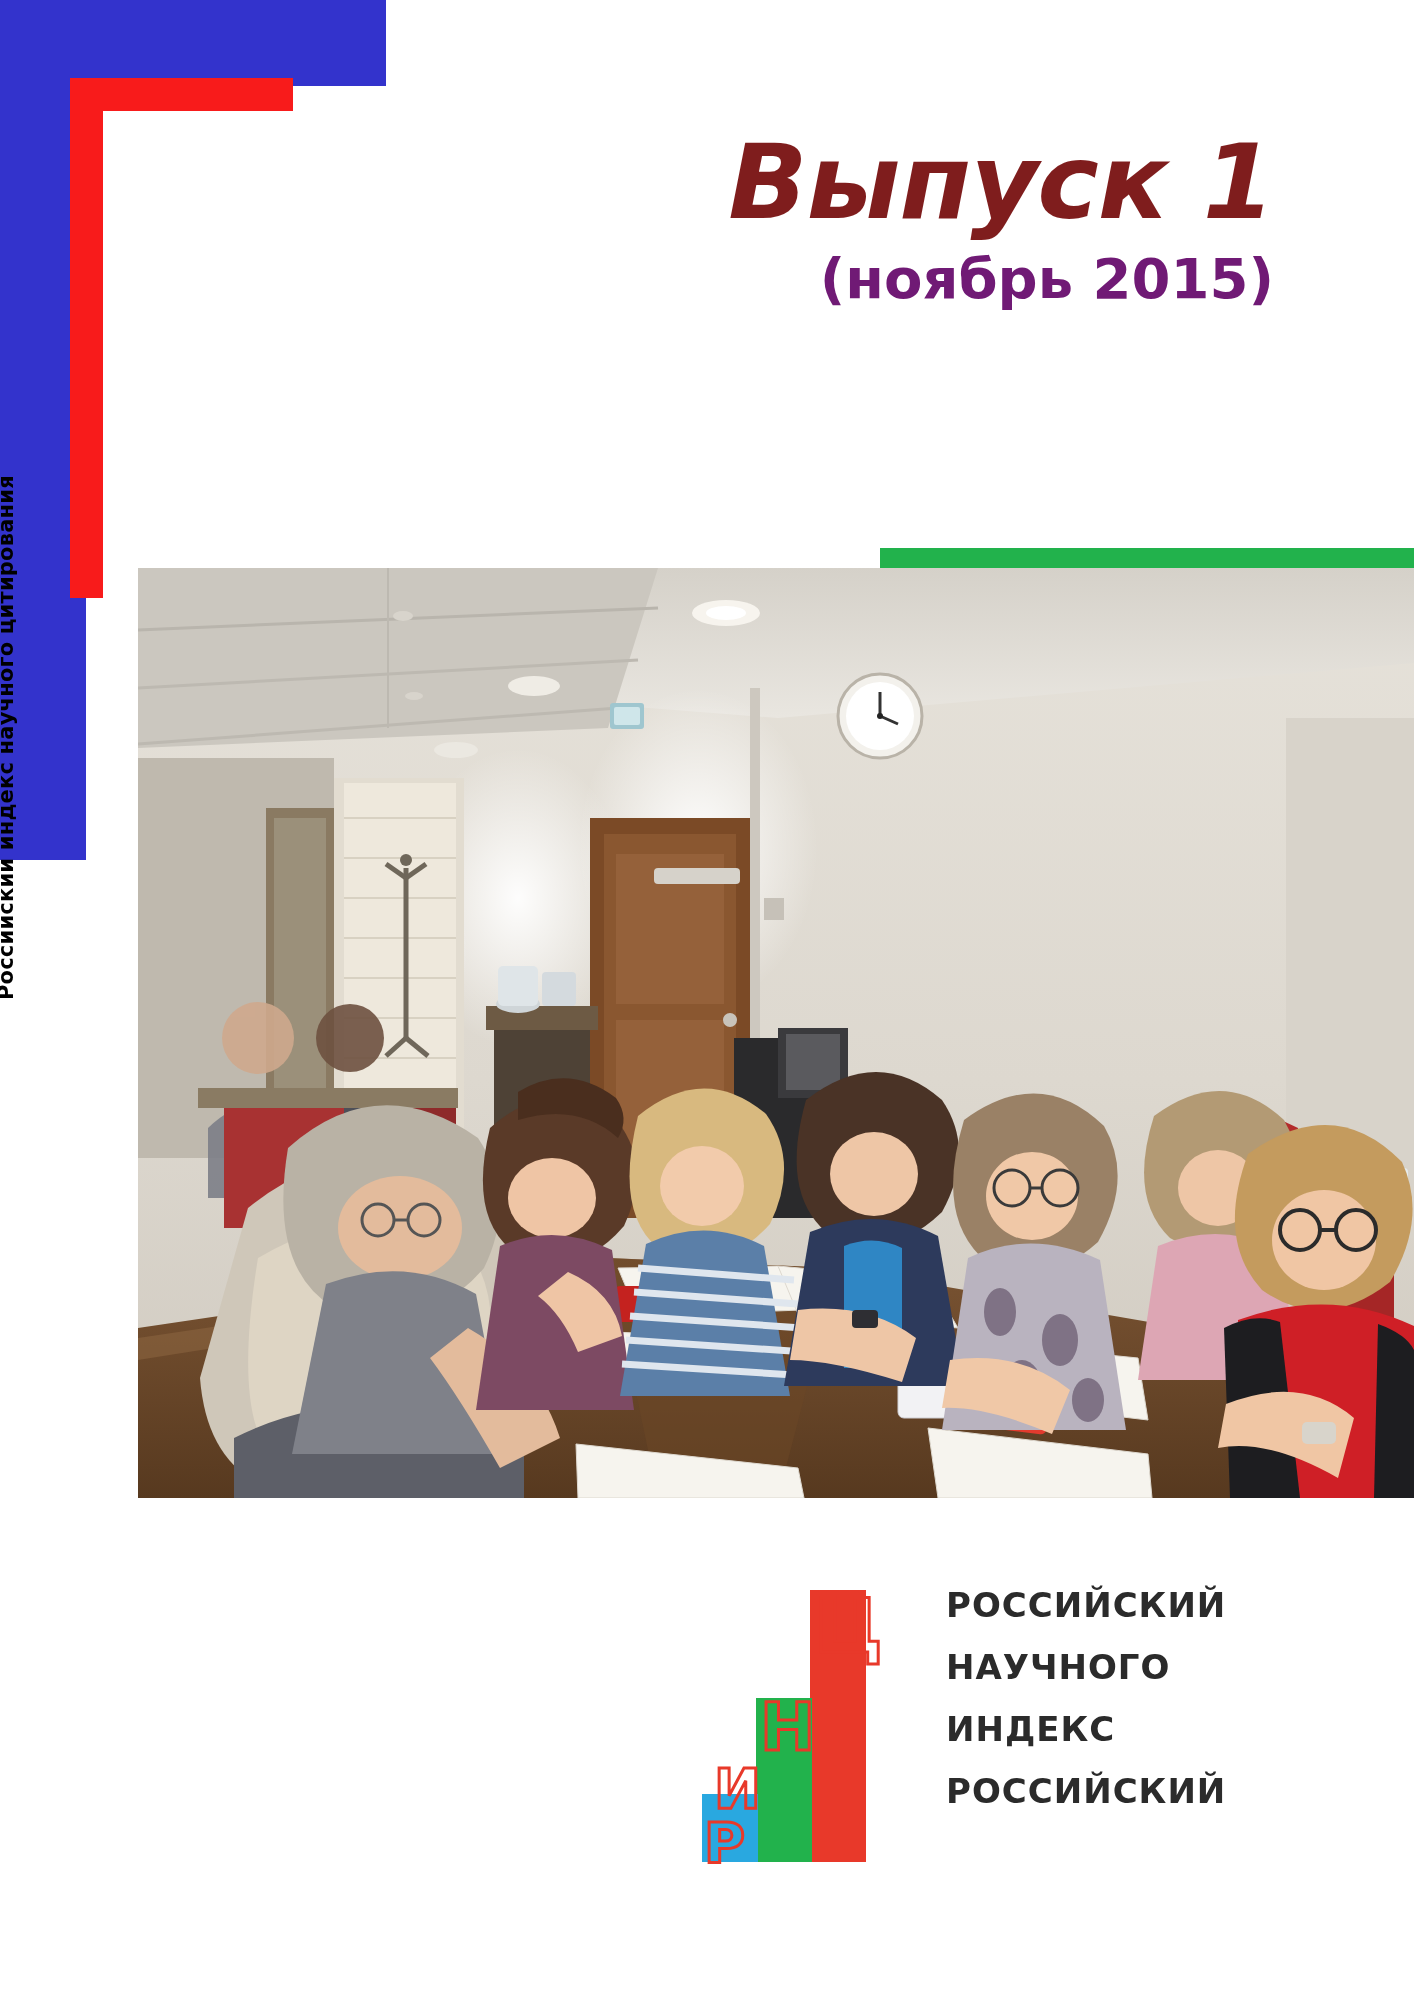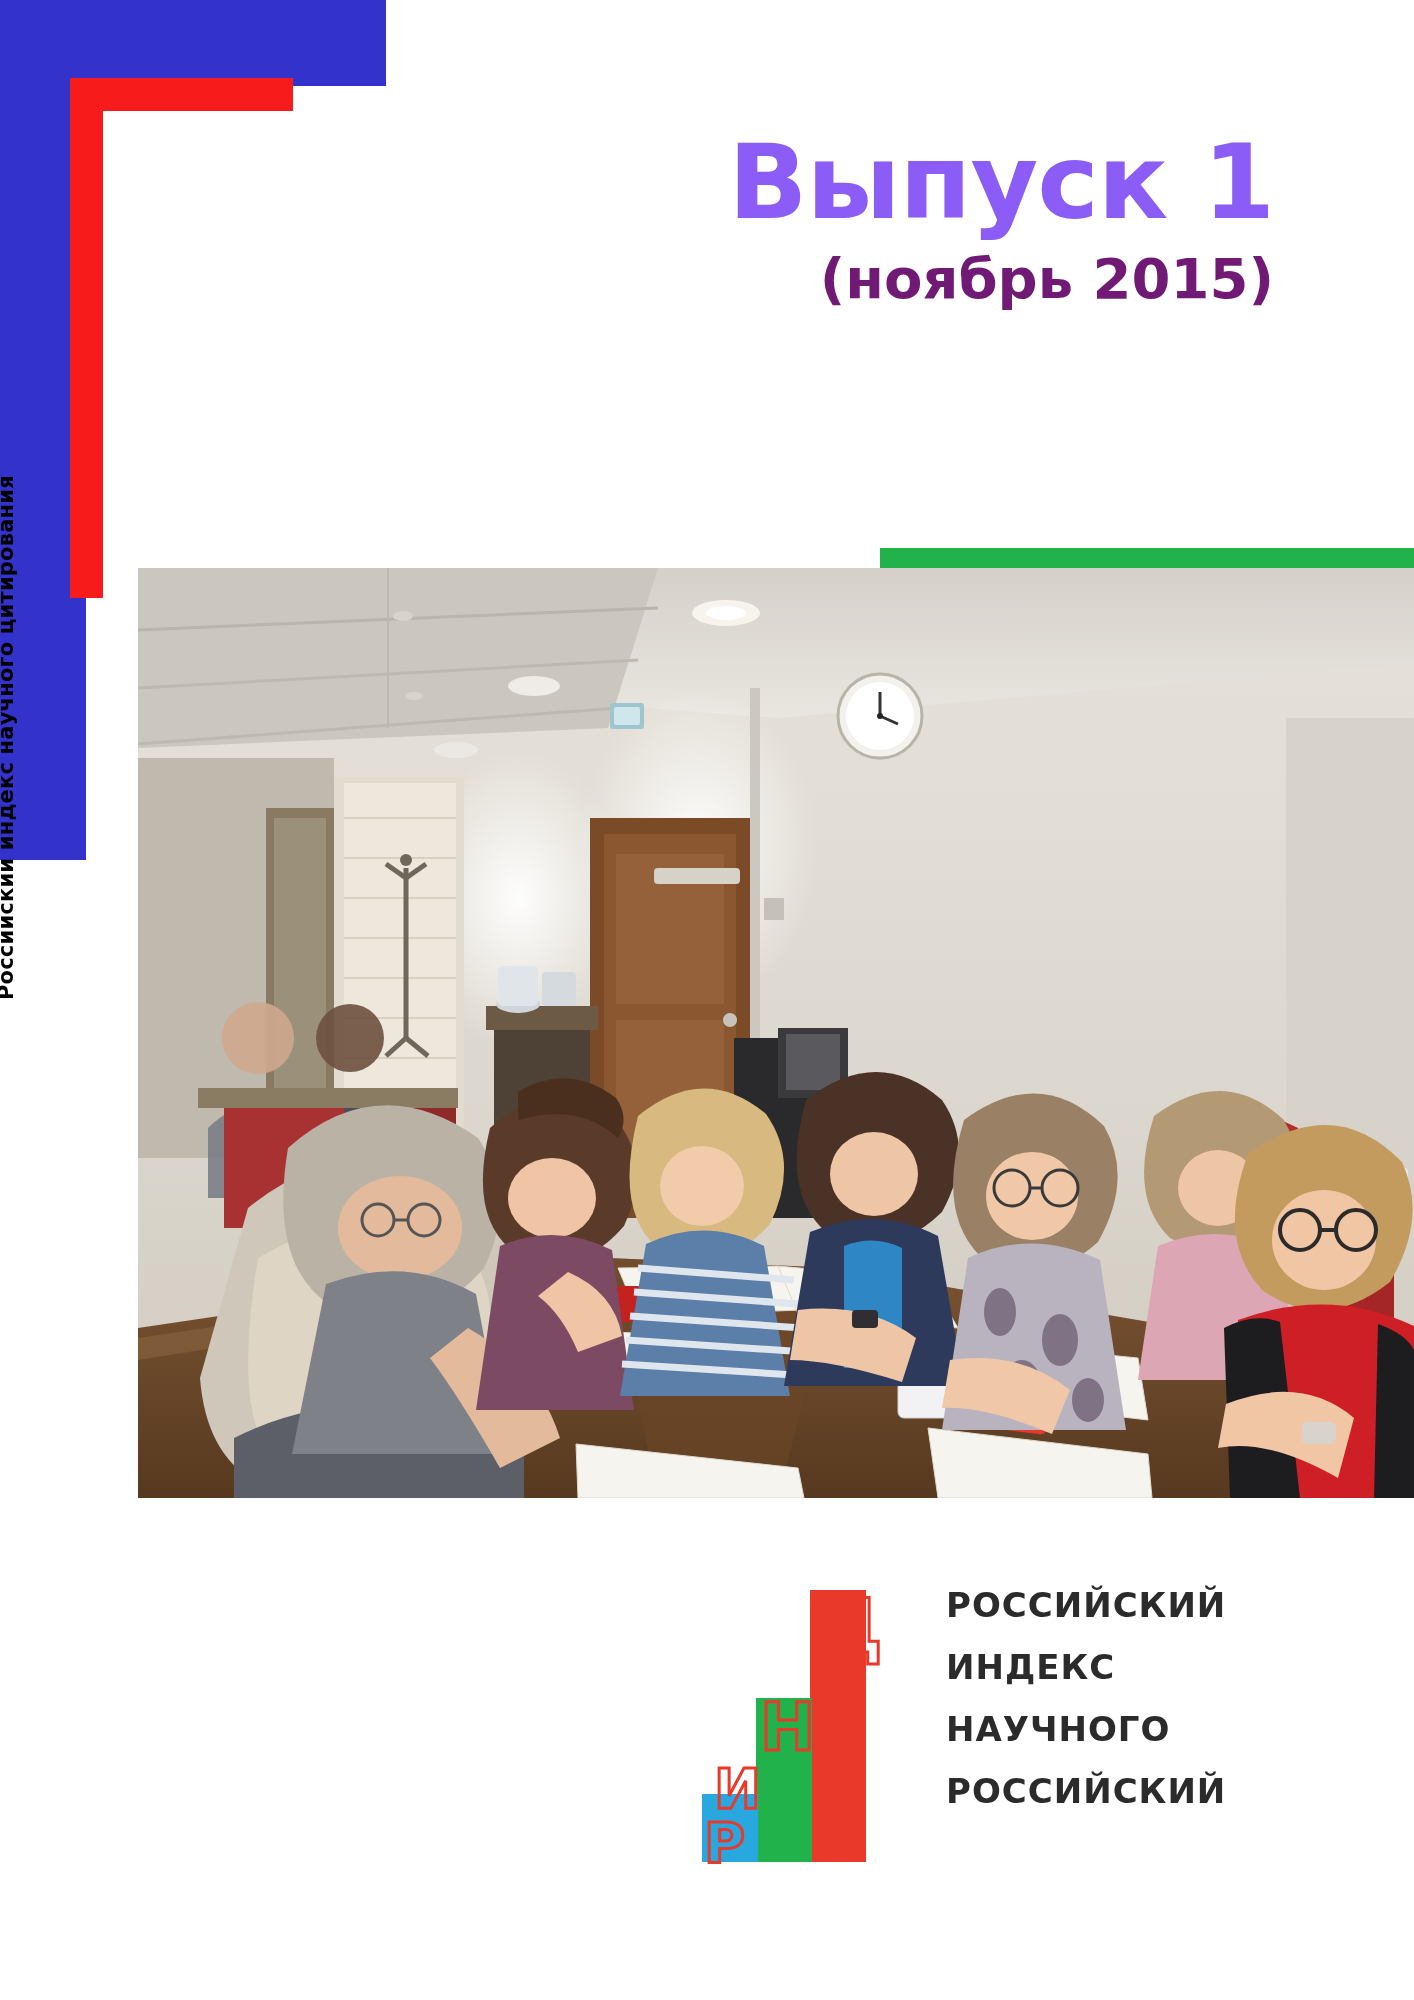--- a/index.html
+++ b/index.html
@@ -86,22 +86,23 @@
     position: absolute;
     right: 140px;
     top: 130px;
     text-align: right;
     width: 900px;
   }
   .title-main {
     font-size: 104px;
     font-weight: bold;
     line-height: 1.0;
-    color: #8b5cf6;
+    color: #7f1d1d;
     letter-spacing: -1px;
+    font-style: italic;
   }
   .title-sub {
     font-size: 56px;
     font-weight: bold;
     line-height: 1.1;
     color: #701a75;
     margin-top: 14px;
   }
 
   
@@ -385,17 +386,17 @@
       <rect x="66" y="118" width="56" height="164" fill="#22b24c"></rect>
       <rect x="12" y="214" width="56" height="68" fill="#29a8e0"></rect>
       <text x="124" y="72" font-family="DejaVu Sans, sans-serif" font-size="74" font-weight="bold" fill="none" stroke="#e8392a" stroke-width="3">Ц</text>
       <text x="70" y="170" font-family="DejaVu Sans, sans-serif" font-size="66" font-weight="bold" fill="none" stroke="#e8392a" stroke-width="3">Н</text>
       <text x="24" y="228" font-family="DejaVu Sans, sans-serif" font-size="56" font-weight="bold" fill="none" stroke="#e8392a" stroke-width="3">И</text>
       <text x="14" y="282" font-family="DejaVu Sans, sans-serif" font-size="56" font-weight="bold" fill="none" stroke="#e8392a" stroke-width="3">Р</text>
     </svg>
   </div>
   <div class="logo-text">
     <div class="logo-line">РОССИЙСКИЙ</div>
+    <div class="logo-line">НАУЧНОГО</div>
     <div class="logo-line">ИНДЕКС</div>
-    <div class="logo-line">НАУЧНОГО</div>
     <div class="logo-line">РОССИЙСКИЙ</div>
   </div>
 </div>
 
 </body></html>

